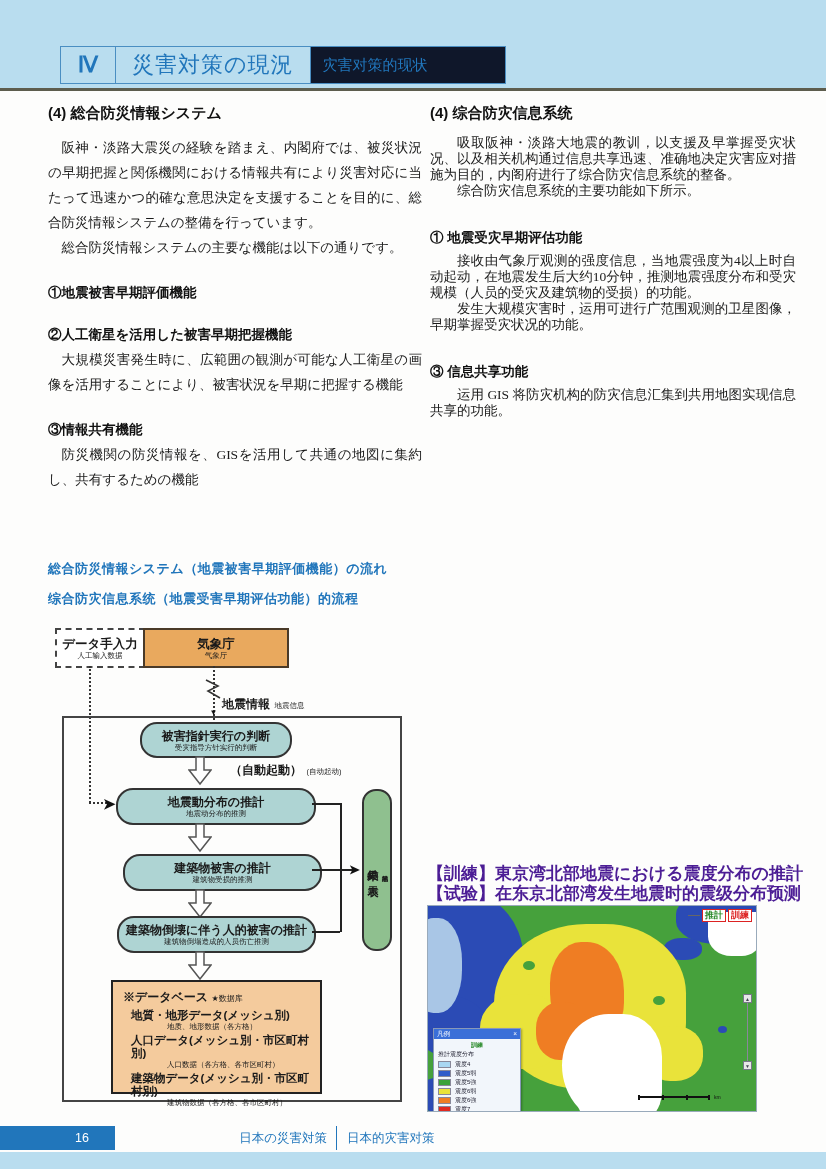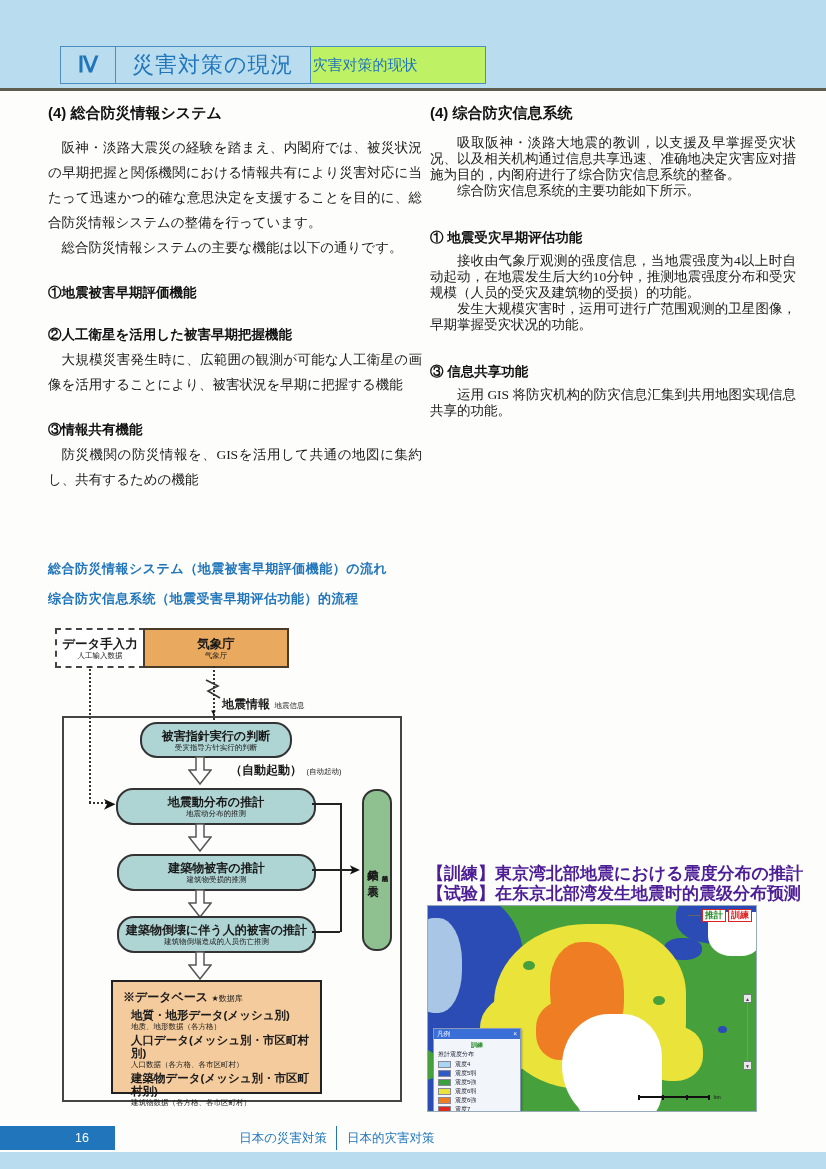--- a/index.html
+++ b/index.html
@@ -8,21 +8,21 @@
   
   .top-band{position:absolute;left:0;top:0;width:826px;height:88px;background:#b9ddef;}
   .top-rule{position:absolute;left:0;top:88px;width:826px;height:3px;background:#5d5d4e;}
   .chapter-box{position:absolute;left:60px;top:46px;height:36px;display:inline-flex;
                border:1px solid #4a8ec2;background:#b9ddef;}
   .ch-num{width:54px;display:flex;align-items:center;justify-content:center;
           font-family:"Liberation Serif",serif;font-size:22px;font-weight:bold;color:#2176bb;
           border-right:1px solid #4a8ec2;}
   .ch-jp{display:flex;align-items:center;padding:0 16px;font-size:22px;letter-spacing:1px;
          color:#2176bb;border-right:1px solid #4a8ec2;}
-  .ch-cn{display:flex;align-items:center;background:#bef264;min-width:170px;padding:0 2px;
+  .ch-cn{display:flex;align-items:center;background:#0f172a;min-width:170px;padding:0 12px;
          font-size:15px;color:#2176bb;}
   
   .col{position:absolute;top:104px;text-align:justify;}
   .col-left{left:48px;width:374px;}
   .col-right{left:430px;width:366px;}
   .sec-title{font-size:15px;font-weight:bold;margin:0 0 12px 0;color:#111;}
   .jp-body{font-family:"Liberation Serif","DejaVu Serif",serif;font-size:13.5px;line-height:25px;margin:0;}
   .cn-body{font-family:"Liberation Serif","DejaVu Serif",serif;font-size:13.5px;line-height:16px;margin:0;}
   .ind1{text-indent:1em;}
   .ind2{text-indent:2em;}
@@ -54,21 +54,21 @@
               border-radius:14px;display:flex;align-items:center;justify-content:center;gap:0;}
   .vt{writing-mode:vertical-rl;text-orientation:upright;}
   .vt-jp{font-size:11px;font-weight:bold;letter-spacing:1px;}
   .vt-cn{font-size:6.5px;letter-spacing:0;}
   .db-box{left:111px;top:980px;width:211px;height:114px;background:#f4cb9d;border:2px solid #222;
           padding:7px 0 0 10px;box-sizing:border-box;}
   .db-title{font-size:12px;font-weight:bold;}
   .db-title .nd-sub{font-size:8px;font-weight:normal;}
   .db-item{margin:3px 0 0 8px;}
   .db-main{font-size:11.5px;font-weight:bold;line-height:13px;}
-  .db-sub{font-size:7.5px;line-height:9px;}
+  .db-sub{font-size:7.5px;line-height:9px;margin-left:36px;}
   .arrowglyph{position:absolute;color:#111;font-weight:bold;}
   
   .map-title{position:absolute;left:427px;font-size:17px;font-weight:bold;color:#4c1d95;}
   .map{position:absolute;left:427px;top:905px;width:328px;height:205px;background:#46a13c;overflow:hidden;
        border:1px solid #9ab;}
   .blob{position:absolute;}
   .m-dkblue1{left:-25px;top:-15px;width:120px;height:125px;background:#2b4bb5;border-radius:35% 55% 50% 40%;}
   .m-dkblue1b{left:-10px;top:90px;width:70px;height:60px;background:#2b4bb5;border-radius:40% 60% 50% 45%;}
   .m-ltblue{left:-18px;top:12px;width:52px;height:95px;background:#a9c6e6;border-radius:45%;}
   .m-dkblue2{left:248px;top:-12px;width:90px;height:50px;background:#2b4bb5;border-radius:40% 30% 55% 45%;}
@@ -197,21 +197,21 @@
     <span class="lbl-sub">(自动起动)</span>
   </div>
 
   <div class="abs step" style="left:116px;top:788px;width:196px;height:33px">
     <span class="nd-main">地震動分布の推計</span>
     <span class="nd-sub">地震动分布的推测</span>
   </div>
   <svg class="harrow" style="left:188px;top:823px" viewBox="0 0 24 30">
     <path d="M8 1 L16 1 L16 14 L23 14 L12 28 L1 14 L8 14 Z" fill="#fff" stroke="#555" stroke-width="1.5"></path>
   </svg>
-  <div class="abs step" style="left:117px;top:854px;width:195px;height:33px">
+  <div class="abs step" style="left:123px;top:854px;width:195px;height:33px">
     <span class="nd-main">建築物被害の推計</span>
     <span class="nd-sub">建筑物受损的推测</span>
   </div>
   <svg class="harrow" style="left:188px;top:889px" viewBox="0 0 24 30">
     <path d="M8 1 L16 1 L16 14 L23 14 L12 28 L1 14 L8 14 Z" fill="#fff" stroke="#555" stroke-width="1.5"></path>
   </svg>
   <div class="abs step" style="left:117px;top:916px;width:195px;height:33px">
     <span class="nd-main">建築物倒壊に伴う人的被害の推計</span>
     <span class="nd-sub">建筑物倒塌造成的人员伤亡推测</span>
   </div>

